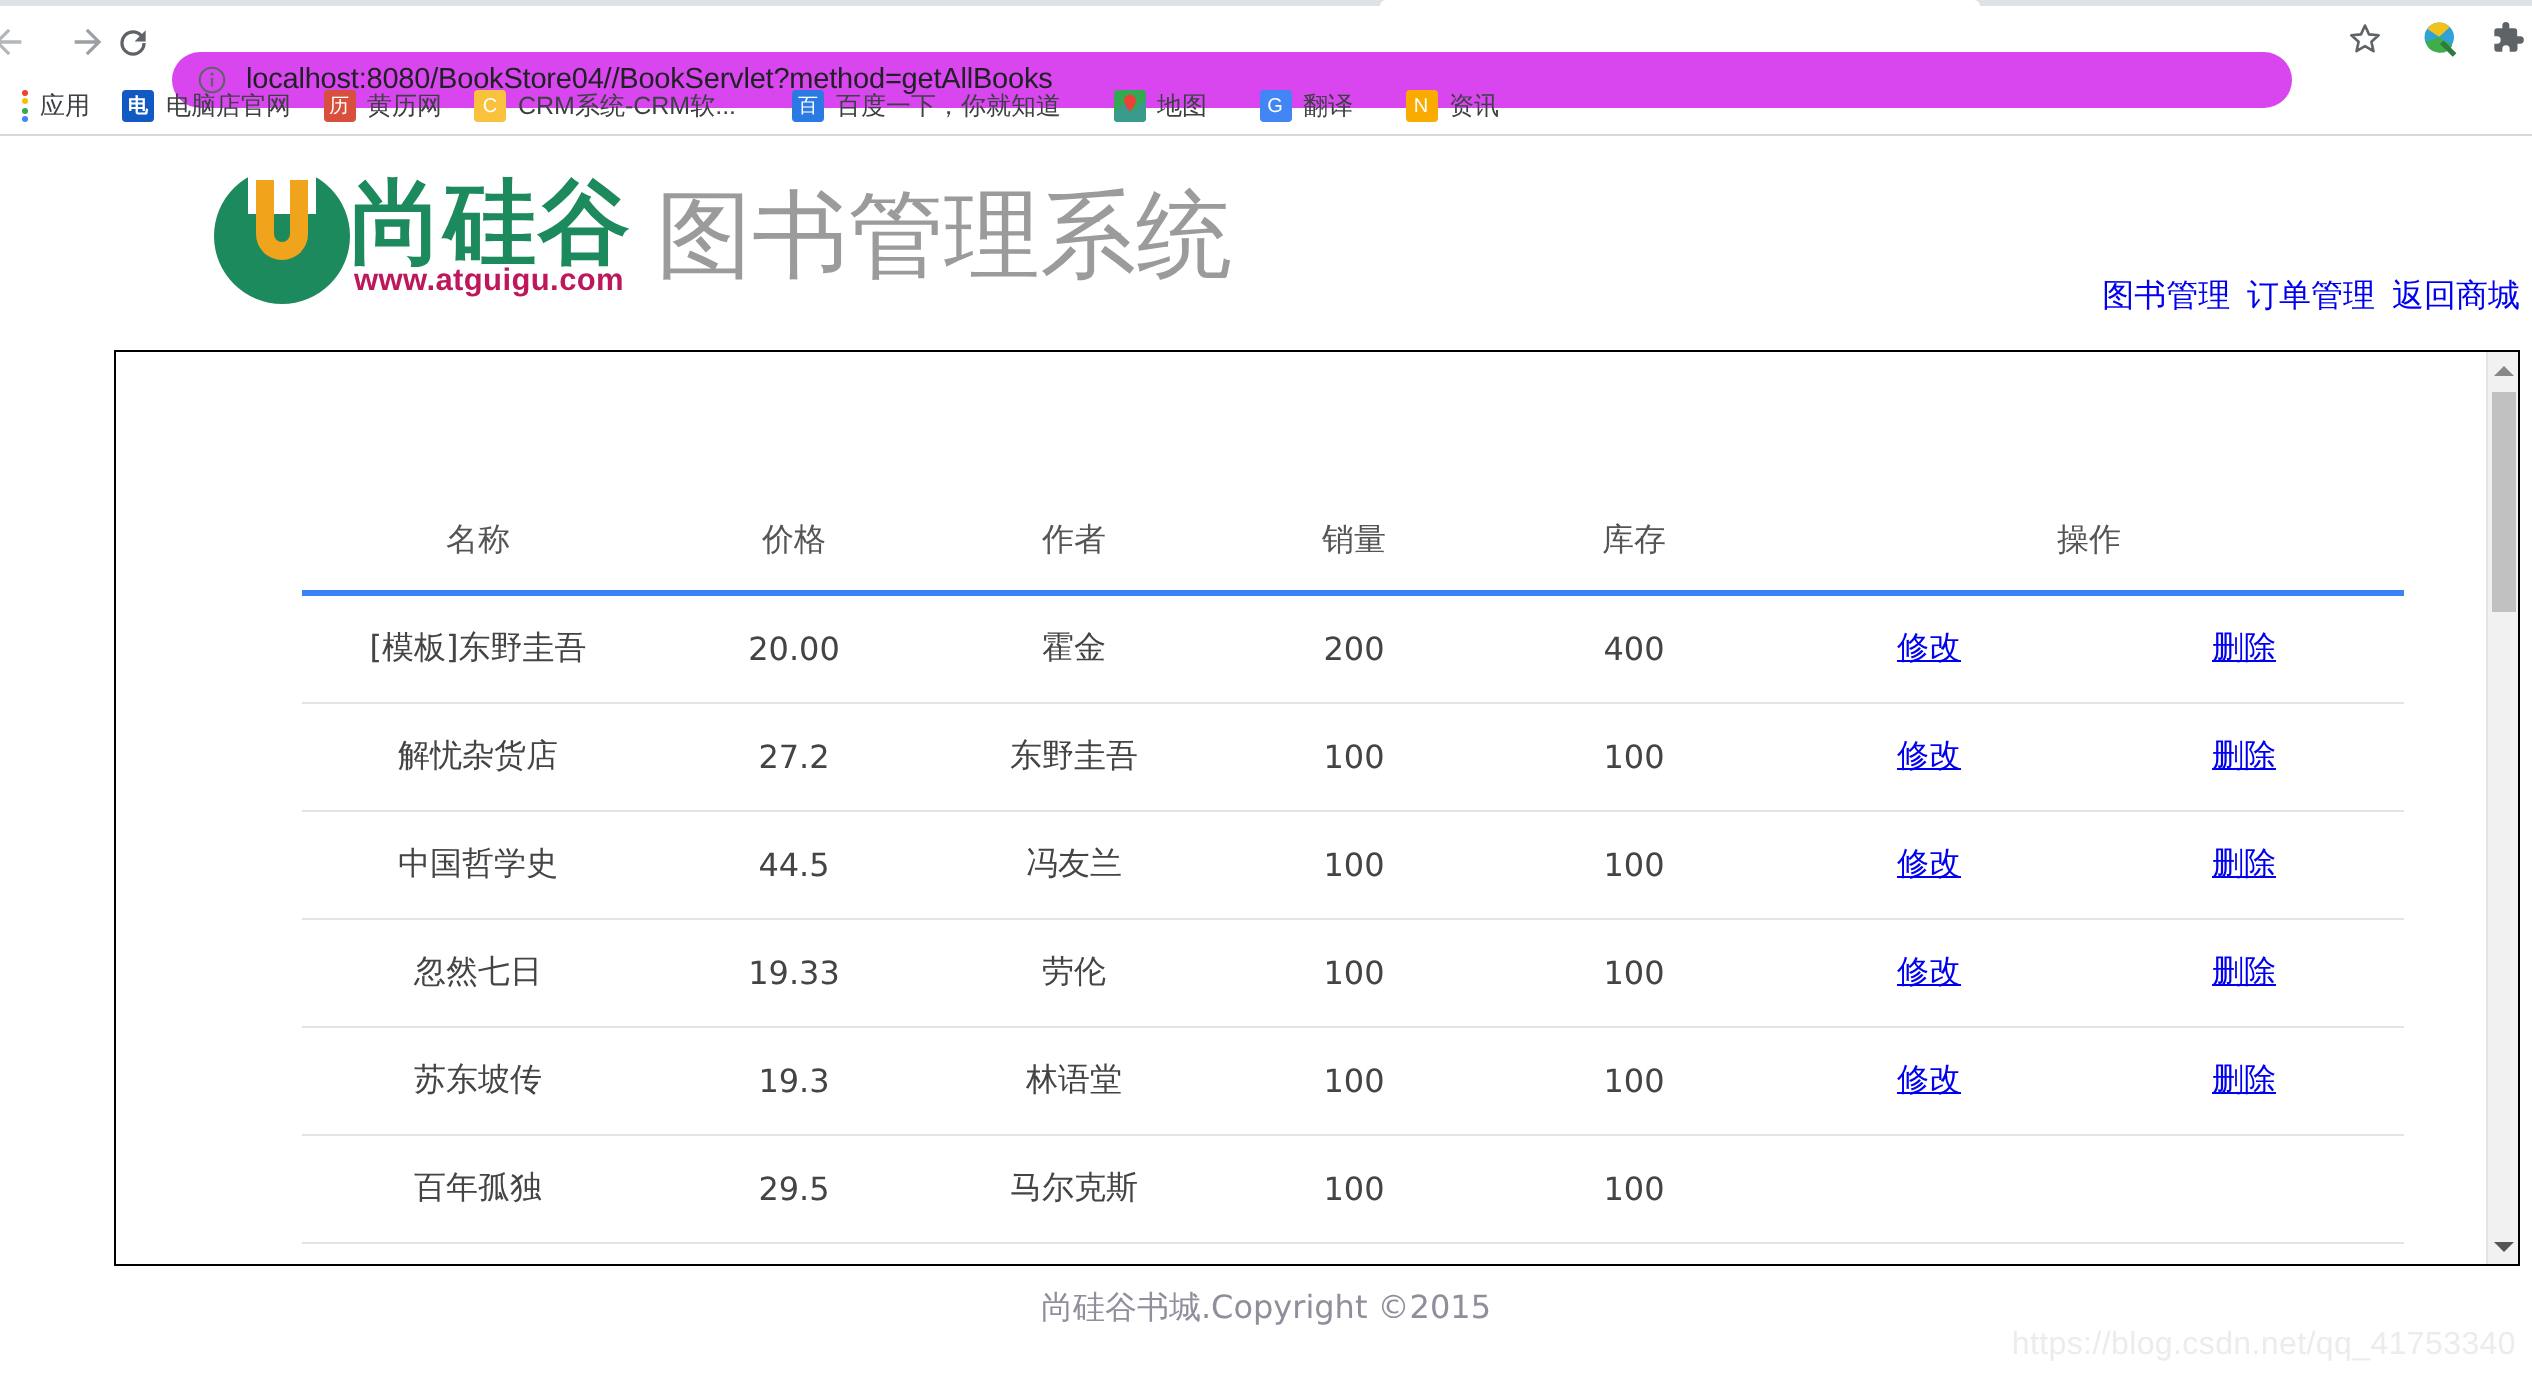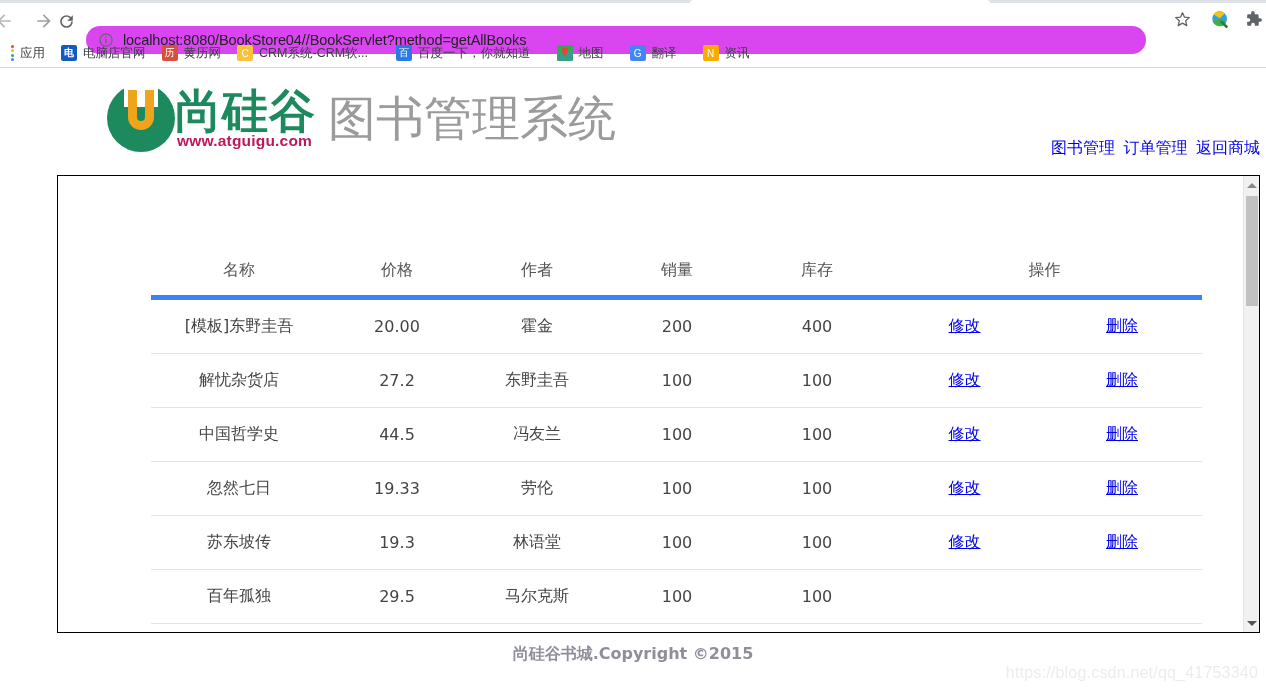--- a/index.html
+++ b/index.html
@@ -272,21 +272,21 @@
     width: 1051px;
     border-collapse: collapse;
     font-family: "DejaVu Sans", "Liberation Sans", sans-serif;
   }
   table.book-table th {
     font-weight: normal;
     font-size: 16px;
     color: #555555;
     padding: 6px 0 14px 0;
     text-align: center;
-    border-bottom: 5px solid #3b82f6;
+    border-bottom: 3px solid #3b82f6;
   }
   table.book-table td {
     font-size: 16px;
     color: #444444;
     text-align: center;
     padding: 16px 0;
     border-bottom: 1px solid #e3e3e3;
   }
   table.book-table a {
     color: #0000ee;
@@ -340,21 +340,20 @@
 
   .footer {
     position: absolute;
     left: 0;
     top: 576px;
     width: 1266px;
     text-align: center;
     font-size: 16px;
     color: #8f8f9c;
     font-family: "DejaVu Sans", "Liberation Sans", sans-serif;
-    font-weight: bold;
   }
 
   .watermark {
     position: absolute;
     right: 8px;
     top: 596px;
     font-size: 16px;
     color: #ececec;
     font-family: "Liberation Sans", sans-serif;
     letter-spacing: 0.2px;

